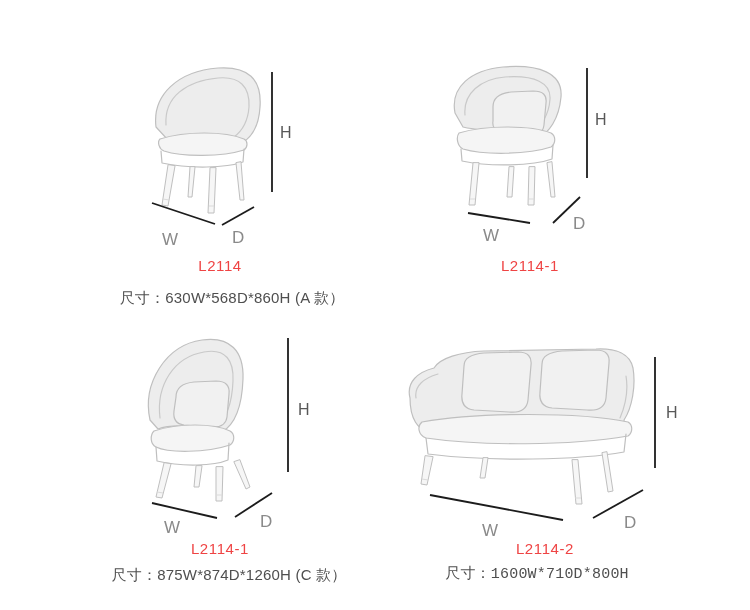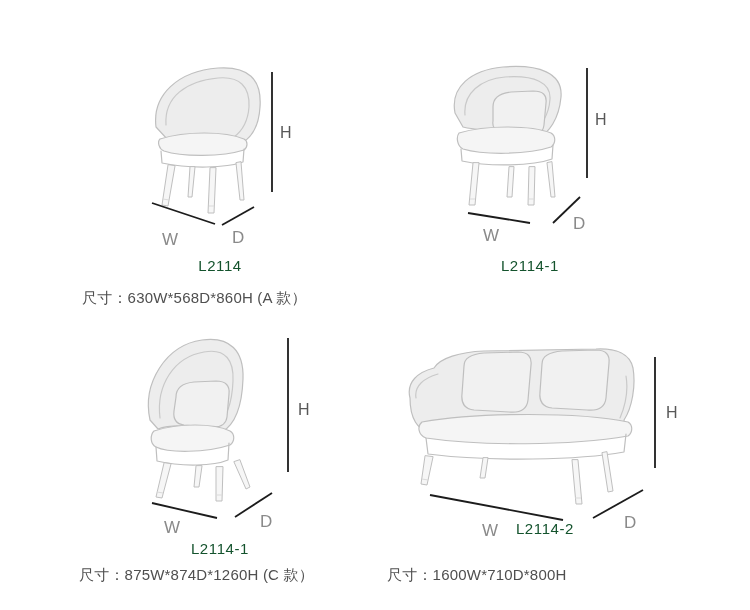--- a/index.html
+++ b/index.html
@@ -1,21 +1,21 @@
 <!DOCTYPE html>
 <html><head>
 <meta charset="utf-8">
 <style>
   html,body{margin:0;padding:0;background:#ffffff;}
   body{width:750px;height:610px;position:relative;overflow:hidden;
        font-family:"Liberation Sans","DejaVu Sans",sans-serif;}
   .stage{position:absolute;left:0;top:0;width:750px;height:610px;background:#ffffff;}
   .fig{position:absolute;}
-  .code{position:absolute;text-align:center;font-size:15px;color:#14532d;letter-spacing:.6px;}
-  .sizes{position:absolute;font-size:15px;color:#4f4f4f;line-height:24px;letter-spacing:.2px;}
+  .code{position:absolute;text-align:center;font-size:15px;color:#ef4444;letter-spacing:.6px;}
+  .sizes{position:absolute;text-align:center;font-size:15px;color:#4f4f4f;line-height:24px;letter-spacing:.2px;}
   
   .sk{stroke:#bfbfbf;stroke-width:1.2;fill:none;stroke-linecap:round;stroke-linejoin:round;}
   .shell{fill:#ededed;}
   .inner{stroke:#c9c9c9;}
   .cush{fill:#f5f5f5;}
   .pill{fill:#f1f1f1;}
   .leg{fill:#f6f6f6;stroke-width:1;}
   .lt{stroke:#dadada;stroke-width:1;}
   .dim{stroke:#1c1c1c;stroke-width:1.8;fill:none;stroke-linecap:butt;}
   .lbl{font-family:"Liberation Sans","DejaVu Sans",sans-serif;}
@@ -114,18 +114,18 @@
       <path class="sk leg" d="M202,115 L208,154 L213,153 L207,114 Z"></path>
       <path class="lt" d="M22,141 L28,142 M175,160 L181,160"></path>
     </g>
     <line class="dim" x1="255" y1="19" x2="255" y2="130"></line>
     <text class="lbl lblh" x="266" y="80">H</text>
     <line class="dim" x1="30" y1="157" x2="163" y2="182"></line>
     <text class="lbl lblwd" x="82" y="198">W</text>
     <line class="dim" x1="193" y1="180" x2="243" y2="152"></line>
     <text class="lbl lblwd" x="224" y="190">D</text>
   </svg>
-  <div class="code" style="left:435px;top:520px;width:220px;">L2114-2</div>
-  <div class="sizes" style="left:387px;top:563px;width:300px;">
+  <div class="code" style="left:435px;top:540px;width:220px;">L2114-2</div>
+  <div class="sizes" style="left:387px;top:563px;width:300px;font-family:Liberation Mono, monospace;">
     <div>尺寸：1600W*710D*800H</div>
   </div>
 
 </div>
 
 </body></html>

